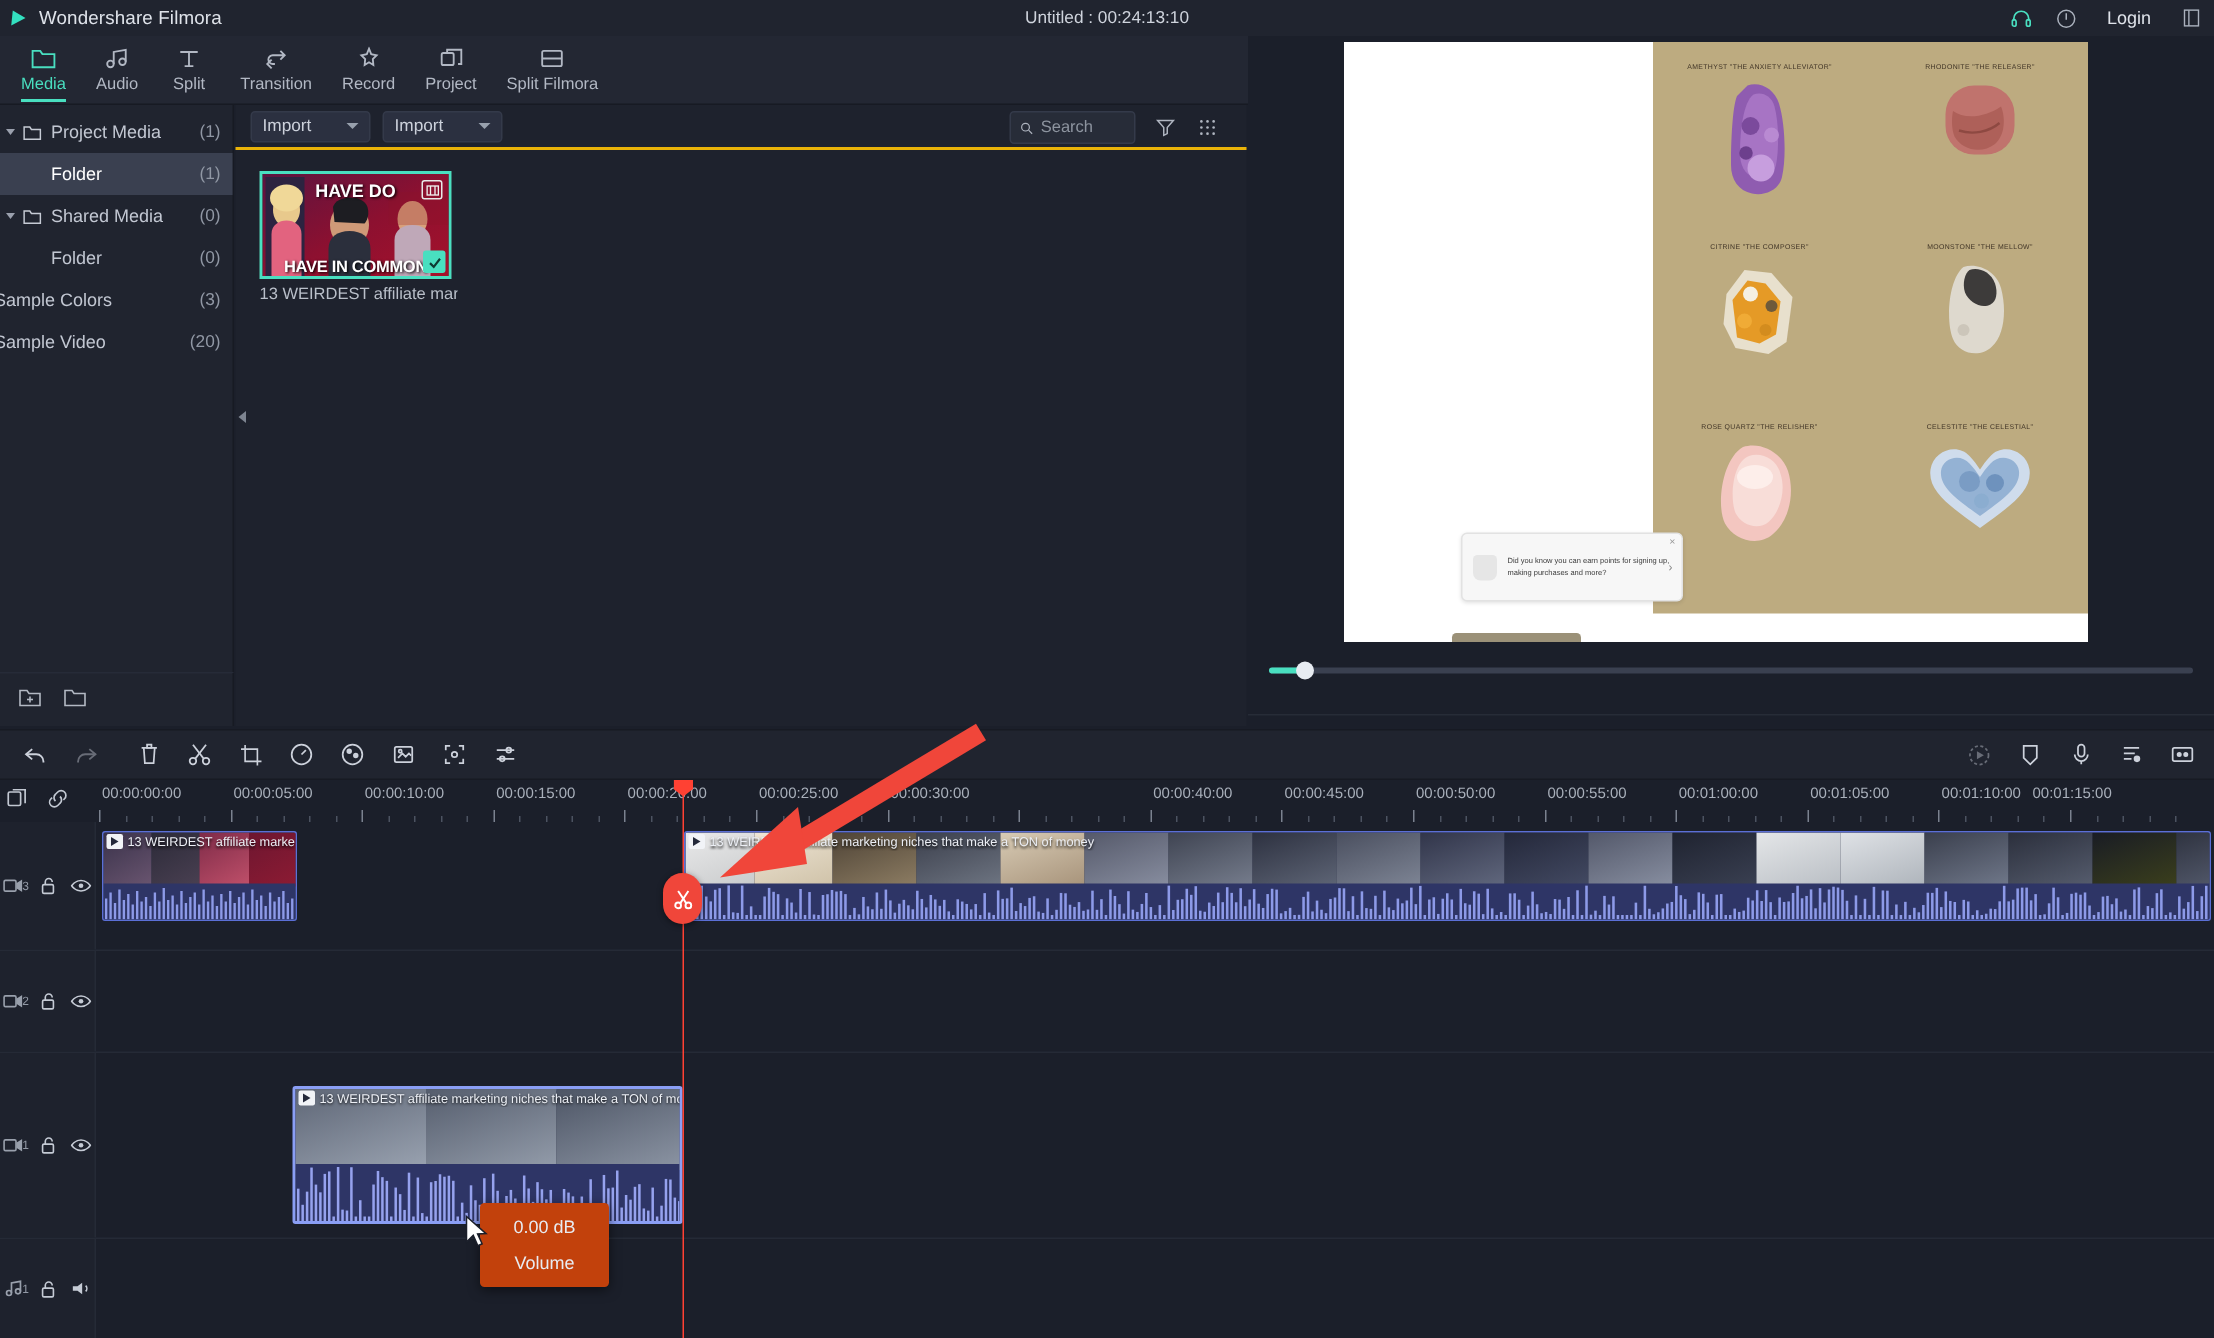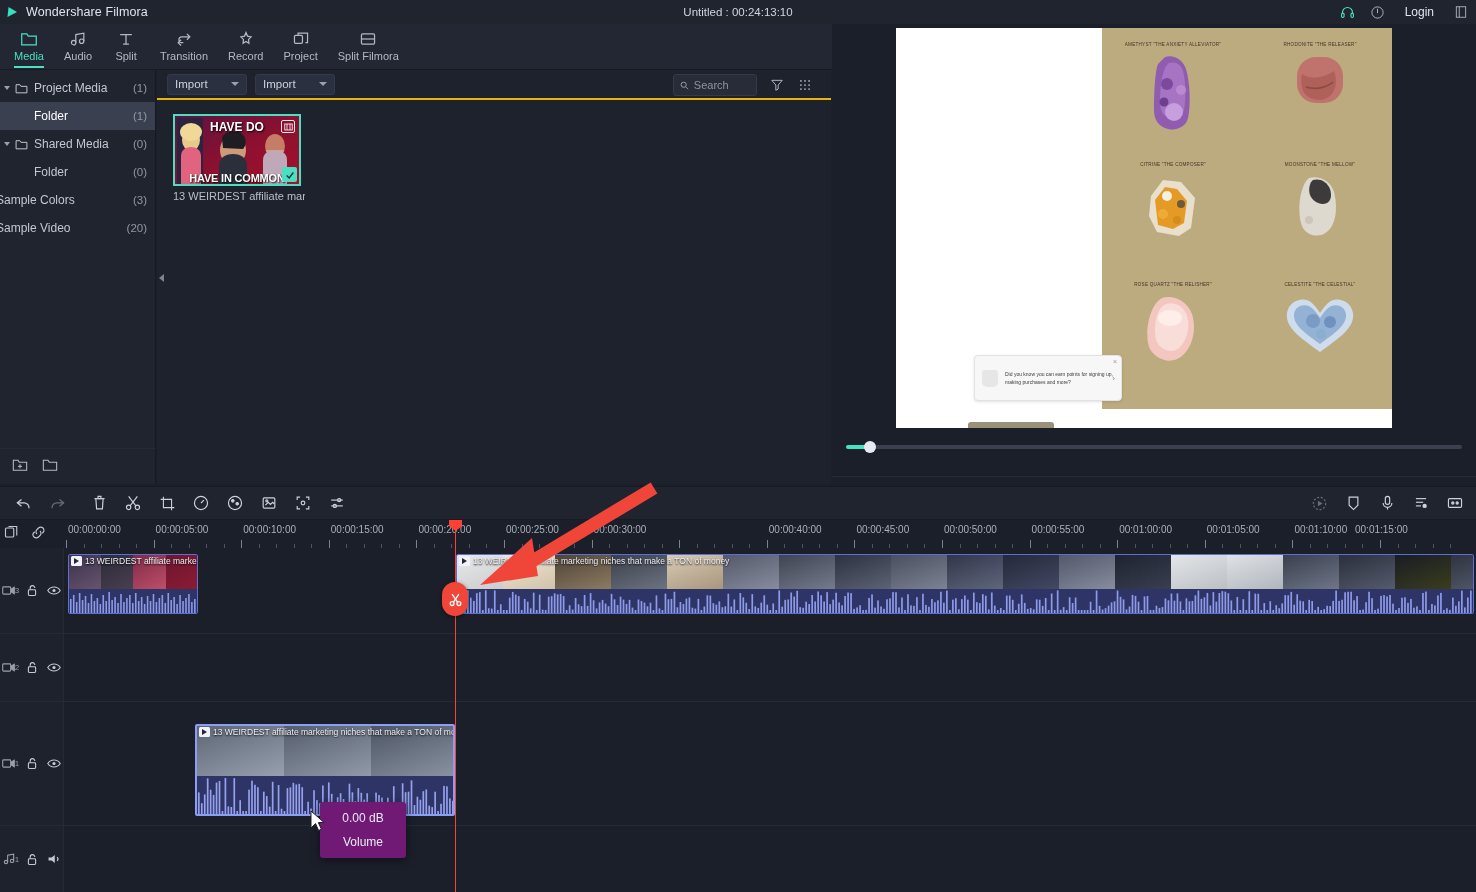--- a/index.html
+++ b/index.html
@@ -226,21 +226,21 @@
     clip-path:polygon(0 0,100% 0,100% 55%,50% 100%,0 55%);
   }
   .split-btn {
     position:absolute; width:26px; height:34px; background:#f0463a; border-radius:13px;
     display:flex; align-items:center; justify-content:center; cursor:pointer; z-index:45;
     box-shadow:0 1px 4px rgba(0,0,0,.45);
   }
   .arrow-annot { position:absolute; z-index:60; pointer-events:none; }
 
   .tooltip {
-    position:absolute; z-index:70; background:#701a75; border-radius:3px; width:86px; height:56px;
+    position:absolute; z-index:70; background:#c2410c; border-radius:3px; width:86px; height:56px;
     display:flex; flex-direction:column; align-items:center; justify-content:center; gap:10px;
     box-shadow:0 2px 8px rgba(0,0,0,.5);
   }
   .tooltip .v { font-size:12px; color:#e8ebf1; }
   .tooltip .k { font-size:12px; color:#e8ebf1; }
   .cursor-arrow { position:absolute; z-index:80; pointer-events:none; }
 </style>
 </head>
 <body>
 

